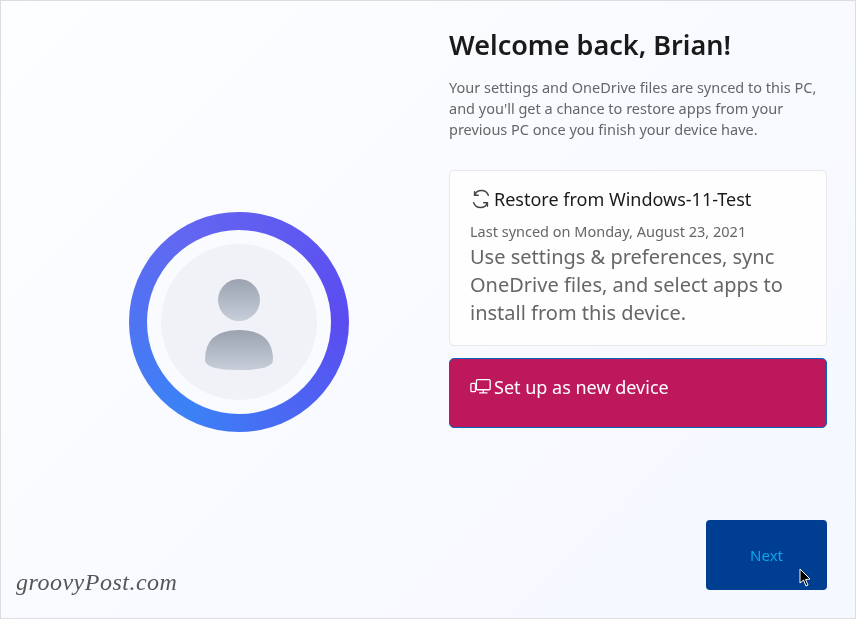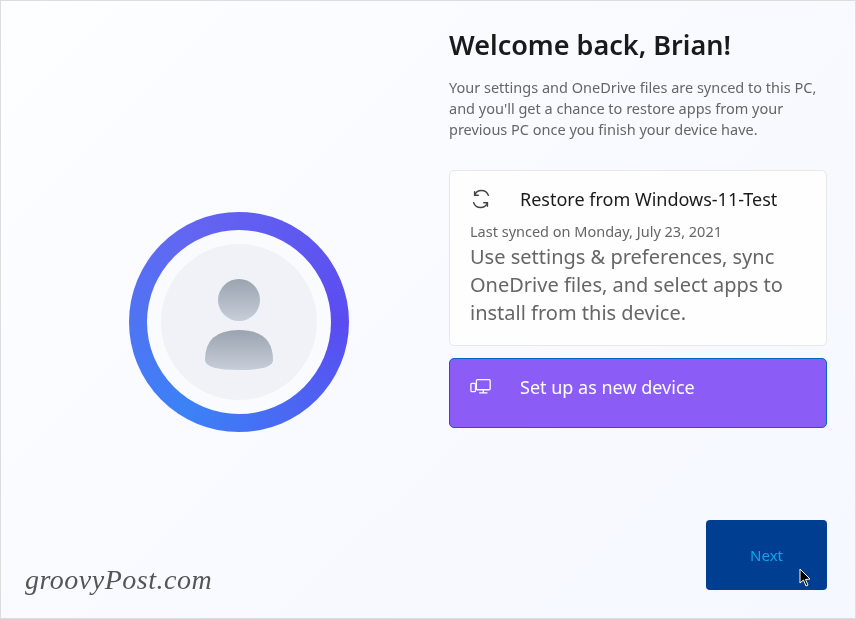--- a/index.html
+++ b/index.html
@@ -74,28 +74,28 @@
       border-radius: 5px;
       padding: 16px 20px 18px 20px;
       margin-bottom: 12px;
       cursor: pointer;
     }
     .option-card.unselected {
       background: #fefefe;
       border: 1px solid #e8e8e8;
     }
     .option-card.selected {
-      background: #8b5cf6;
+      background: #be185d;
       border: 1px solid #0067c0;
       color: #fff;
     }
     .option-title-row {
       display: flex;
       align-items: center;
-      gap: 28px;
+      gap: 2px;
       margin-bottom: 10px;
     }
     .option-title {
       font-size: 18px;
       font-weight: 400;
     }
     .option-card.unselected .option-title { color: #1a1a1a; }
     .option-card.selected .option-title { color: #fff; }
     .option-desc {
       font-size: 20px;
@@ -119,24 +119,24 @@
       border: none;
       padding: 25px 44px;
       font-size: 15px;
       border-radius: 4px;
       cursor: pointer;
       font-family: inherit;
     }
     .watermark {
       position: absolute;
       bottom: 22px;
-      left: 24px;
+      left: 15px;
       font-family: Georgia, 'Times New Roman', serif;
       font-style: italic;
-      font-size: 28px;
+      font-size: 24px;
       color: #555;
       letter-spacing: 0.5px;
     }
     .cursor {
       position: absolute;
       bottom: 25px;
       right: 42px;
       pointer-events: none;
     }
     .icon-wrap { display:flex; align-items:center; justify-content:center; }
@@ -175,21 +175,21 @@
         <span class="icon-wrap">
           <svg width="22" height="22" viewBox="0 0 24 24" fill="none" stroke="#444" stroke-width="1.6">
             <path d="M20 8 A8 8 0 0 0 5 8" stroke-linecap="round"></path>
             <path d="M5 4 L5 8 L9 8" stroke-linecap="round" stroke-linejoin="round"></path>
             <path d="M4 16 A8 8 0 0 0 19 16" stroke-linecap="round"></path>
             <path d="M19 20 L19 16 L15 16" stroke-linecap="round" stroke-linejoin="round"></path>
           </svg>
         </span>
         <span class="option-title">Restore from Windows-11-Test</span>
       </div>
-      <div class="lastsync">Last synced on Monday, July 23, 2021</div>
+      <div class="lastsync">Last synced on Monday, August 23, 2021</div>
       <div class="option-desc">Use settings &amp; preferences, sync OneDrive files, and select apps to install from this device.</div>
     </div>
 
     <div class="option-card selected">
       <div class="option-title-row">
         <span class="icon-wrap">
           <svg width="22" height="18" viewBox="0 0 24 18" fill="none" stroke="#fff" stroke-width="1.4">
             <rect x="7" y="1" width="15" height="11" rx="1.2"></rect>
             <line x1="10.5" y1="15.5" x2="18.5" y2="15.5" stroke-linecap="round"></line>
             <line x1="14.5" y1="12" x2="14.5" y2="15.5"></line>

